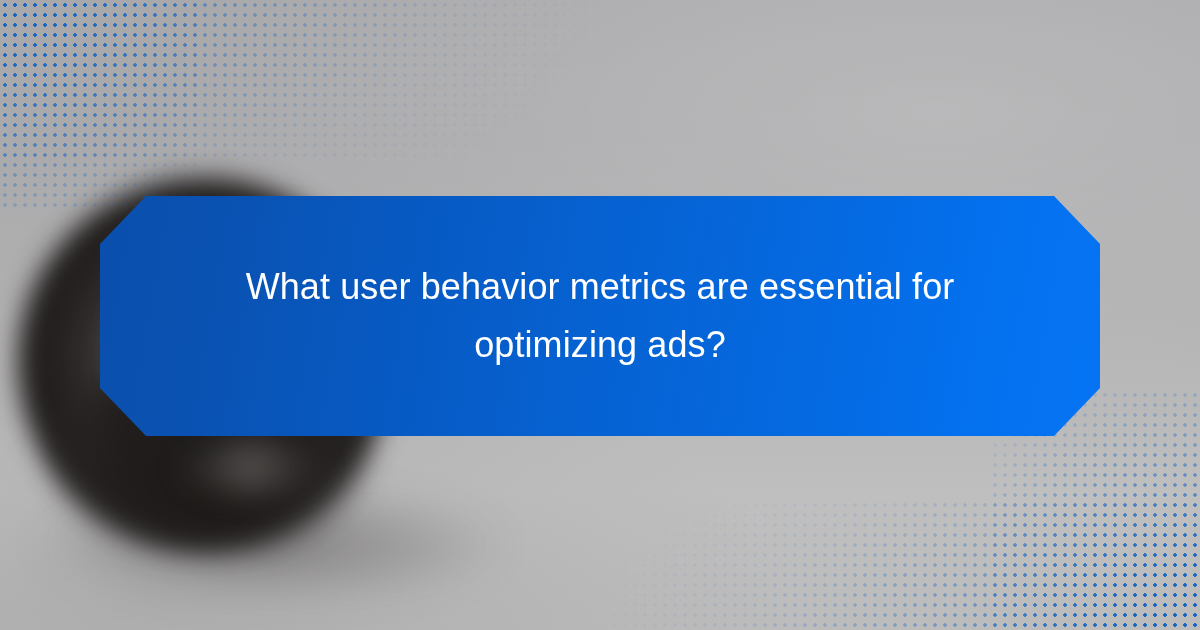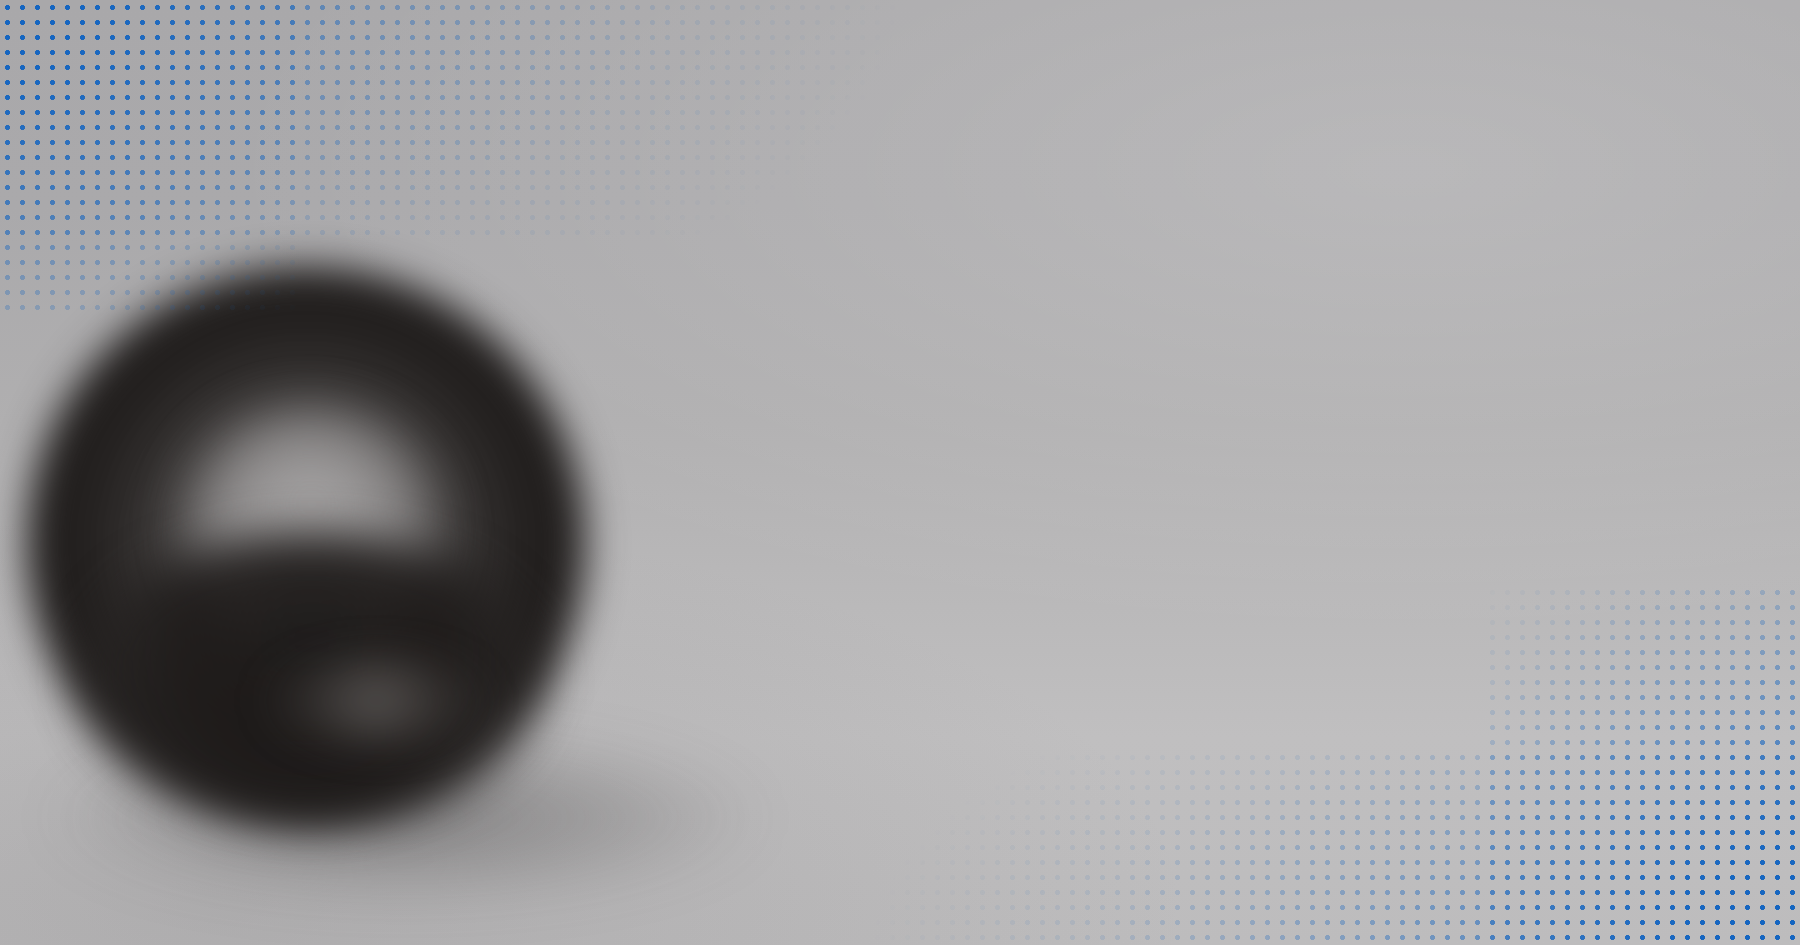--- a/index.html
+++ b/index.html
@@ -176,14 +176,17 @@
   <div class="blur-object"></div>
   <div class="blur-object-hole"></div>
   <div class="blur-object-rim"></div>
   <div class="blur-object-spec"></div>
 
   <div class="dots dots-tl-b"></div>
   <div class="dots dots-tl-a"></div>
   <div class="dots dots-br-b"></div>
   <div class="dots dots-br-a"></div>
 
+  <div class="banner">
+    <h1 class="banner-text">What user behavior metrics are essential for optimizing ads?</h1>
+  </div>
 
 </div>
 
 </body></html>

